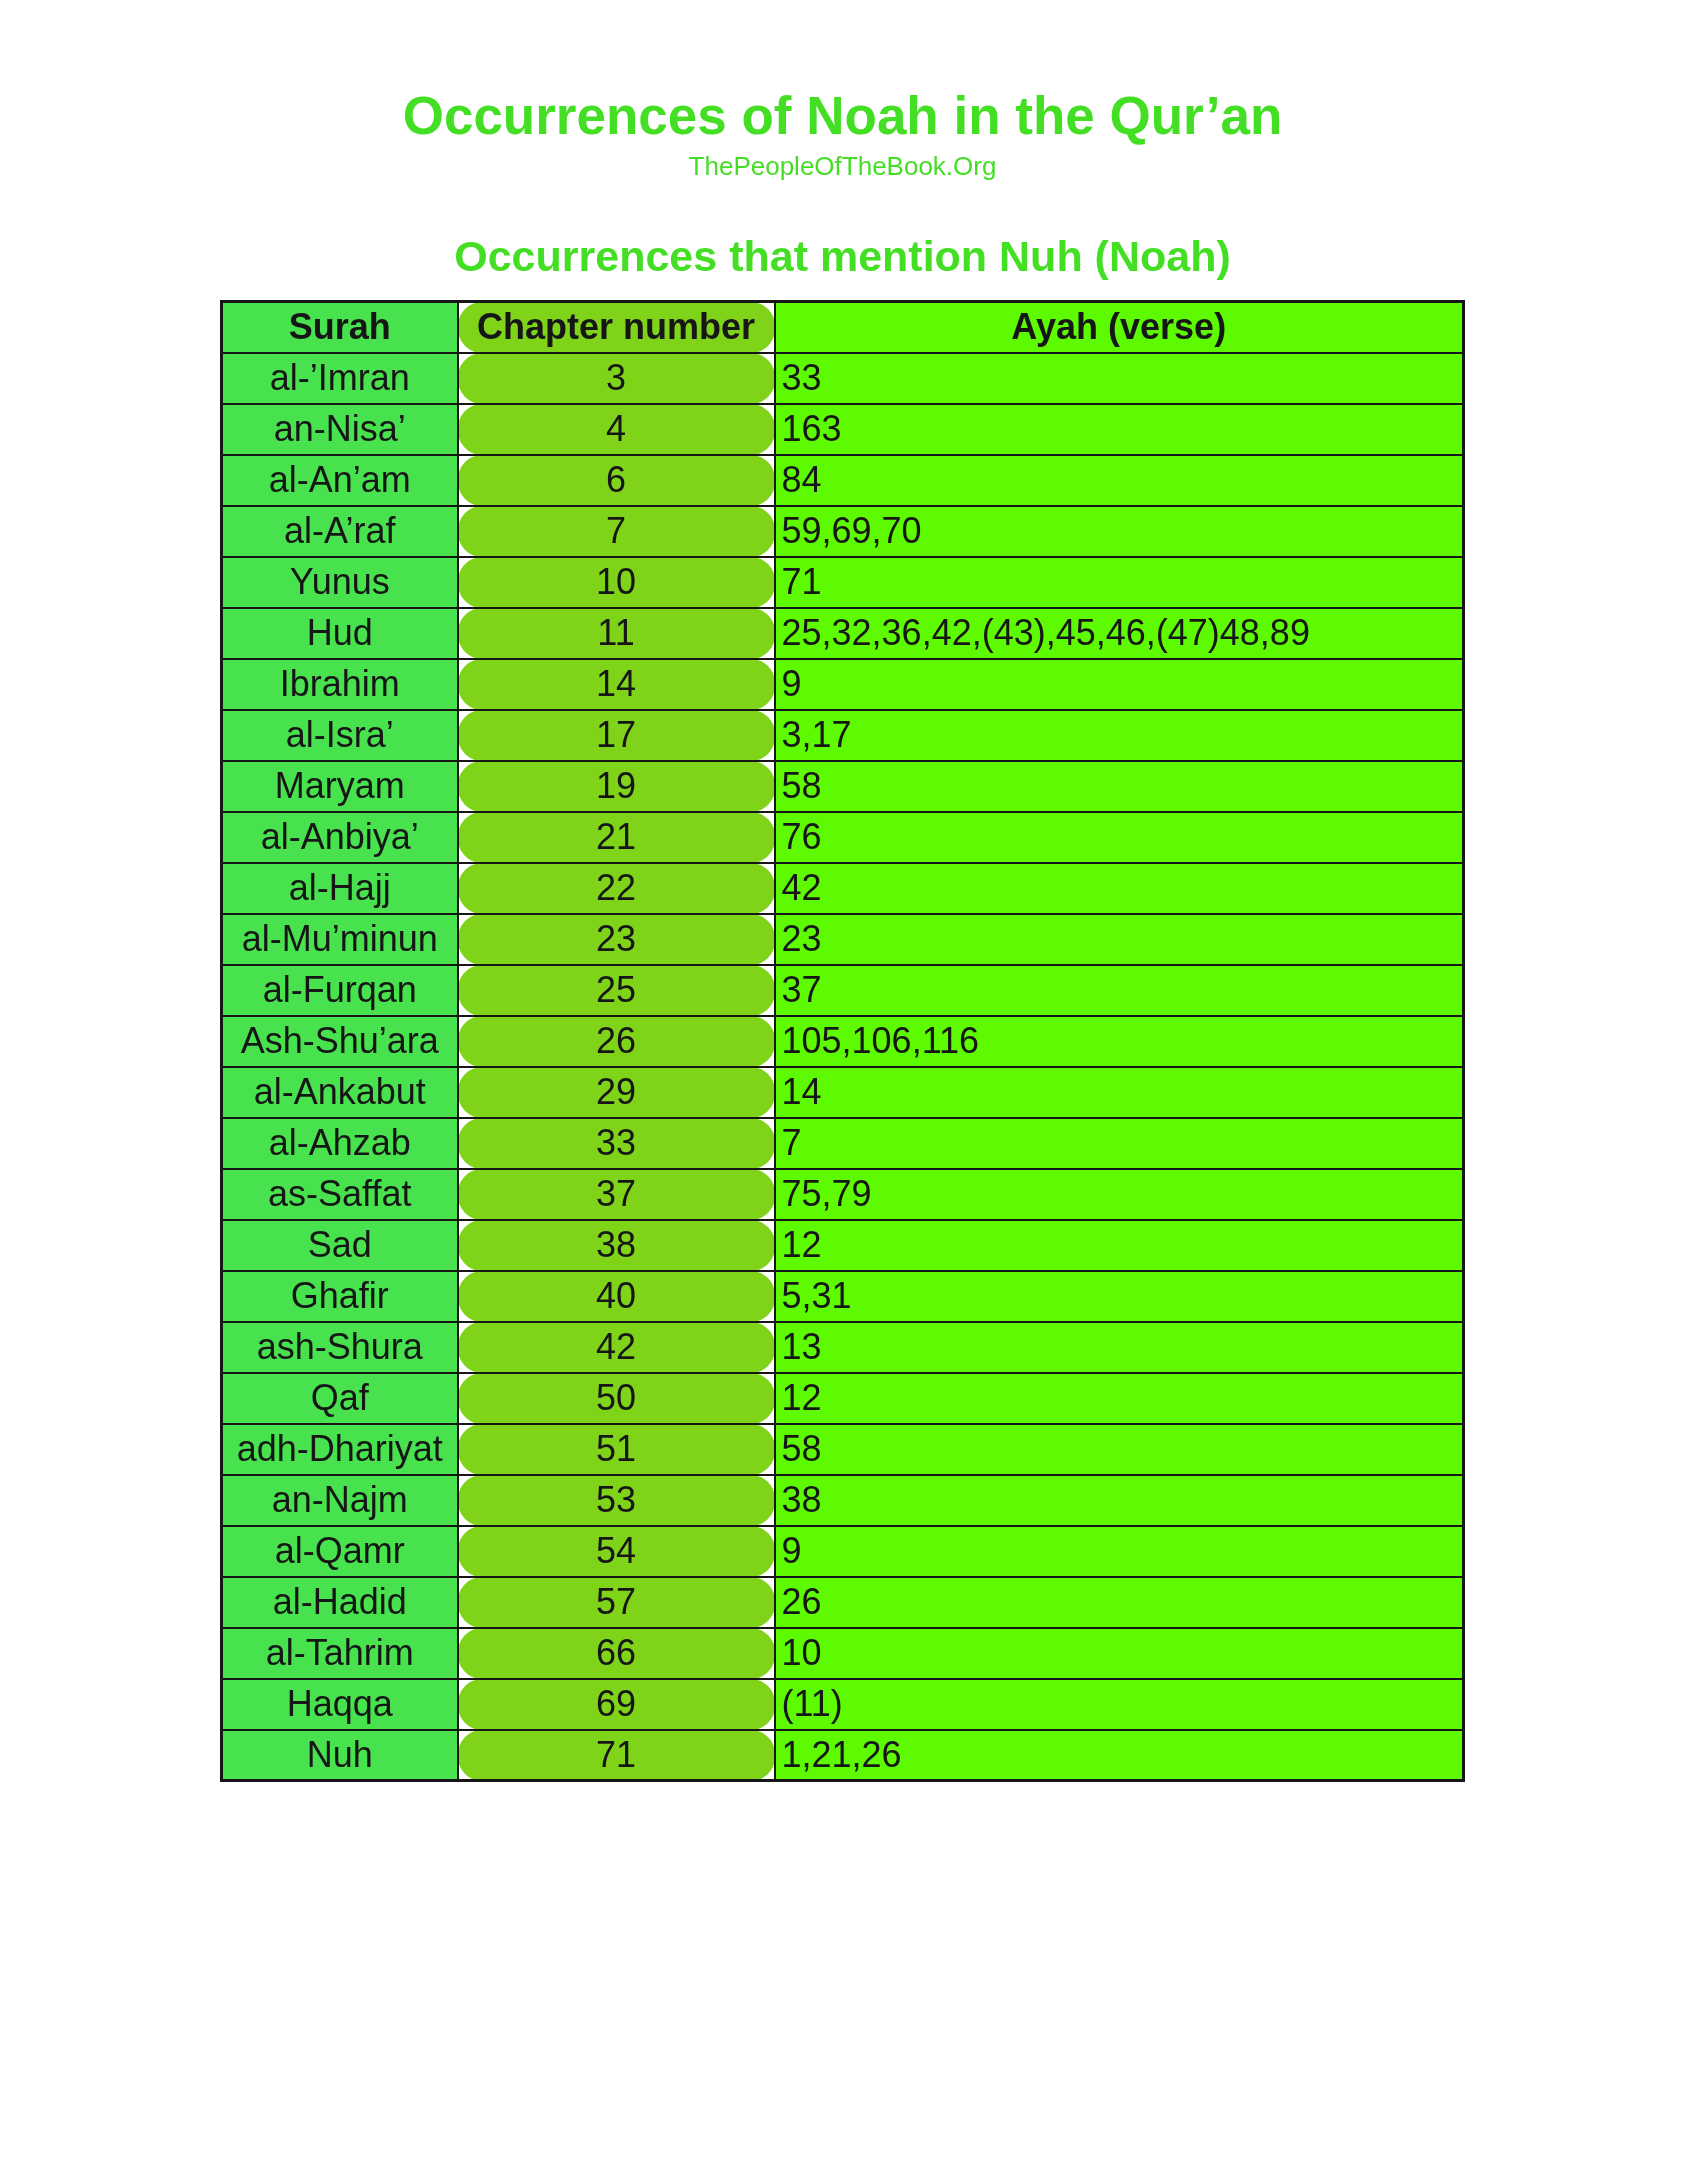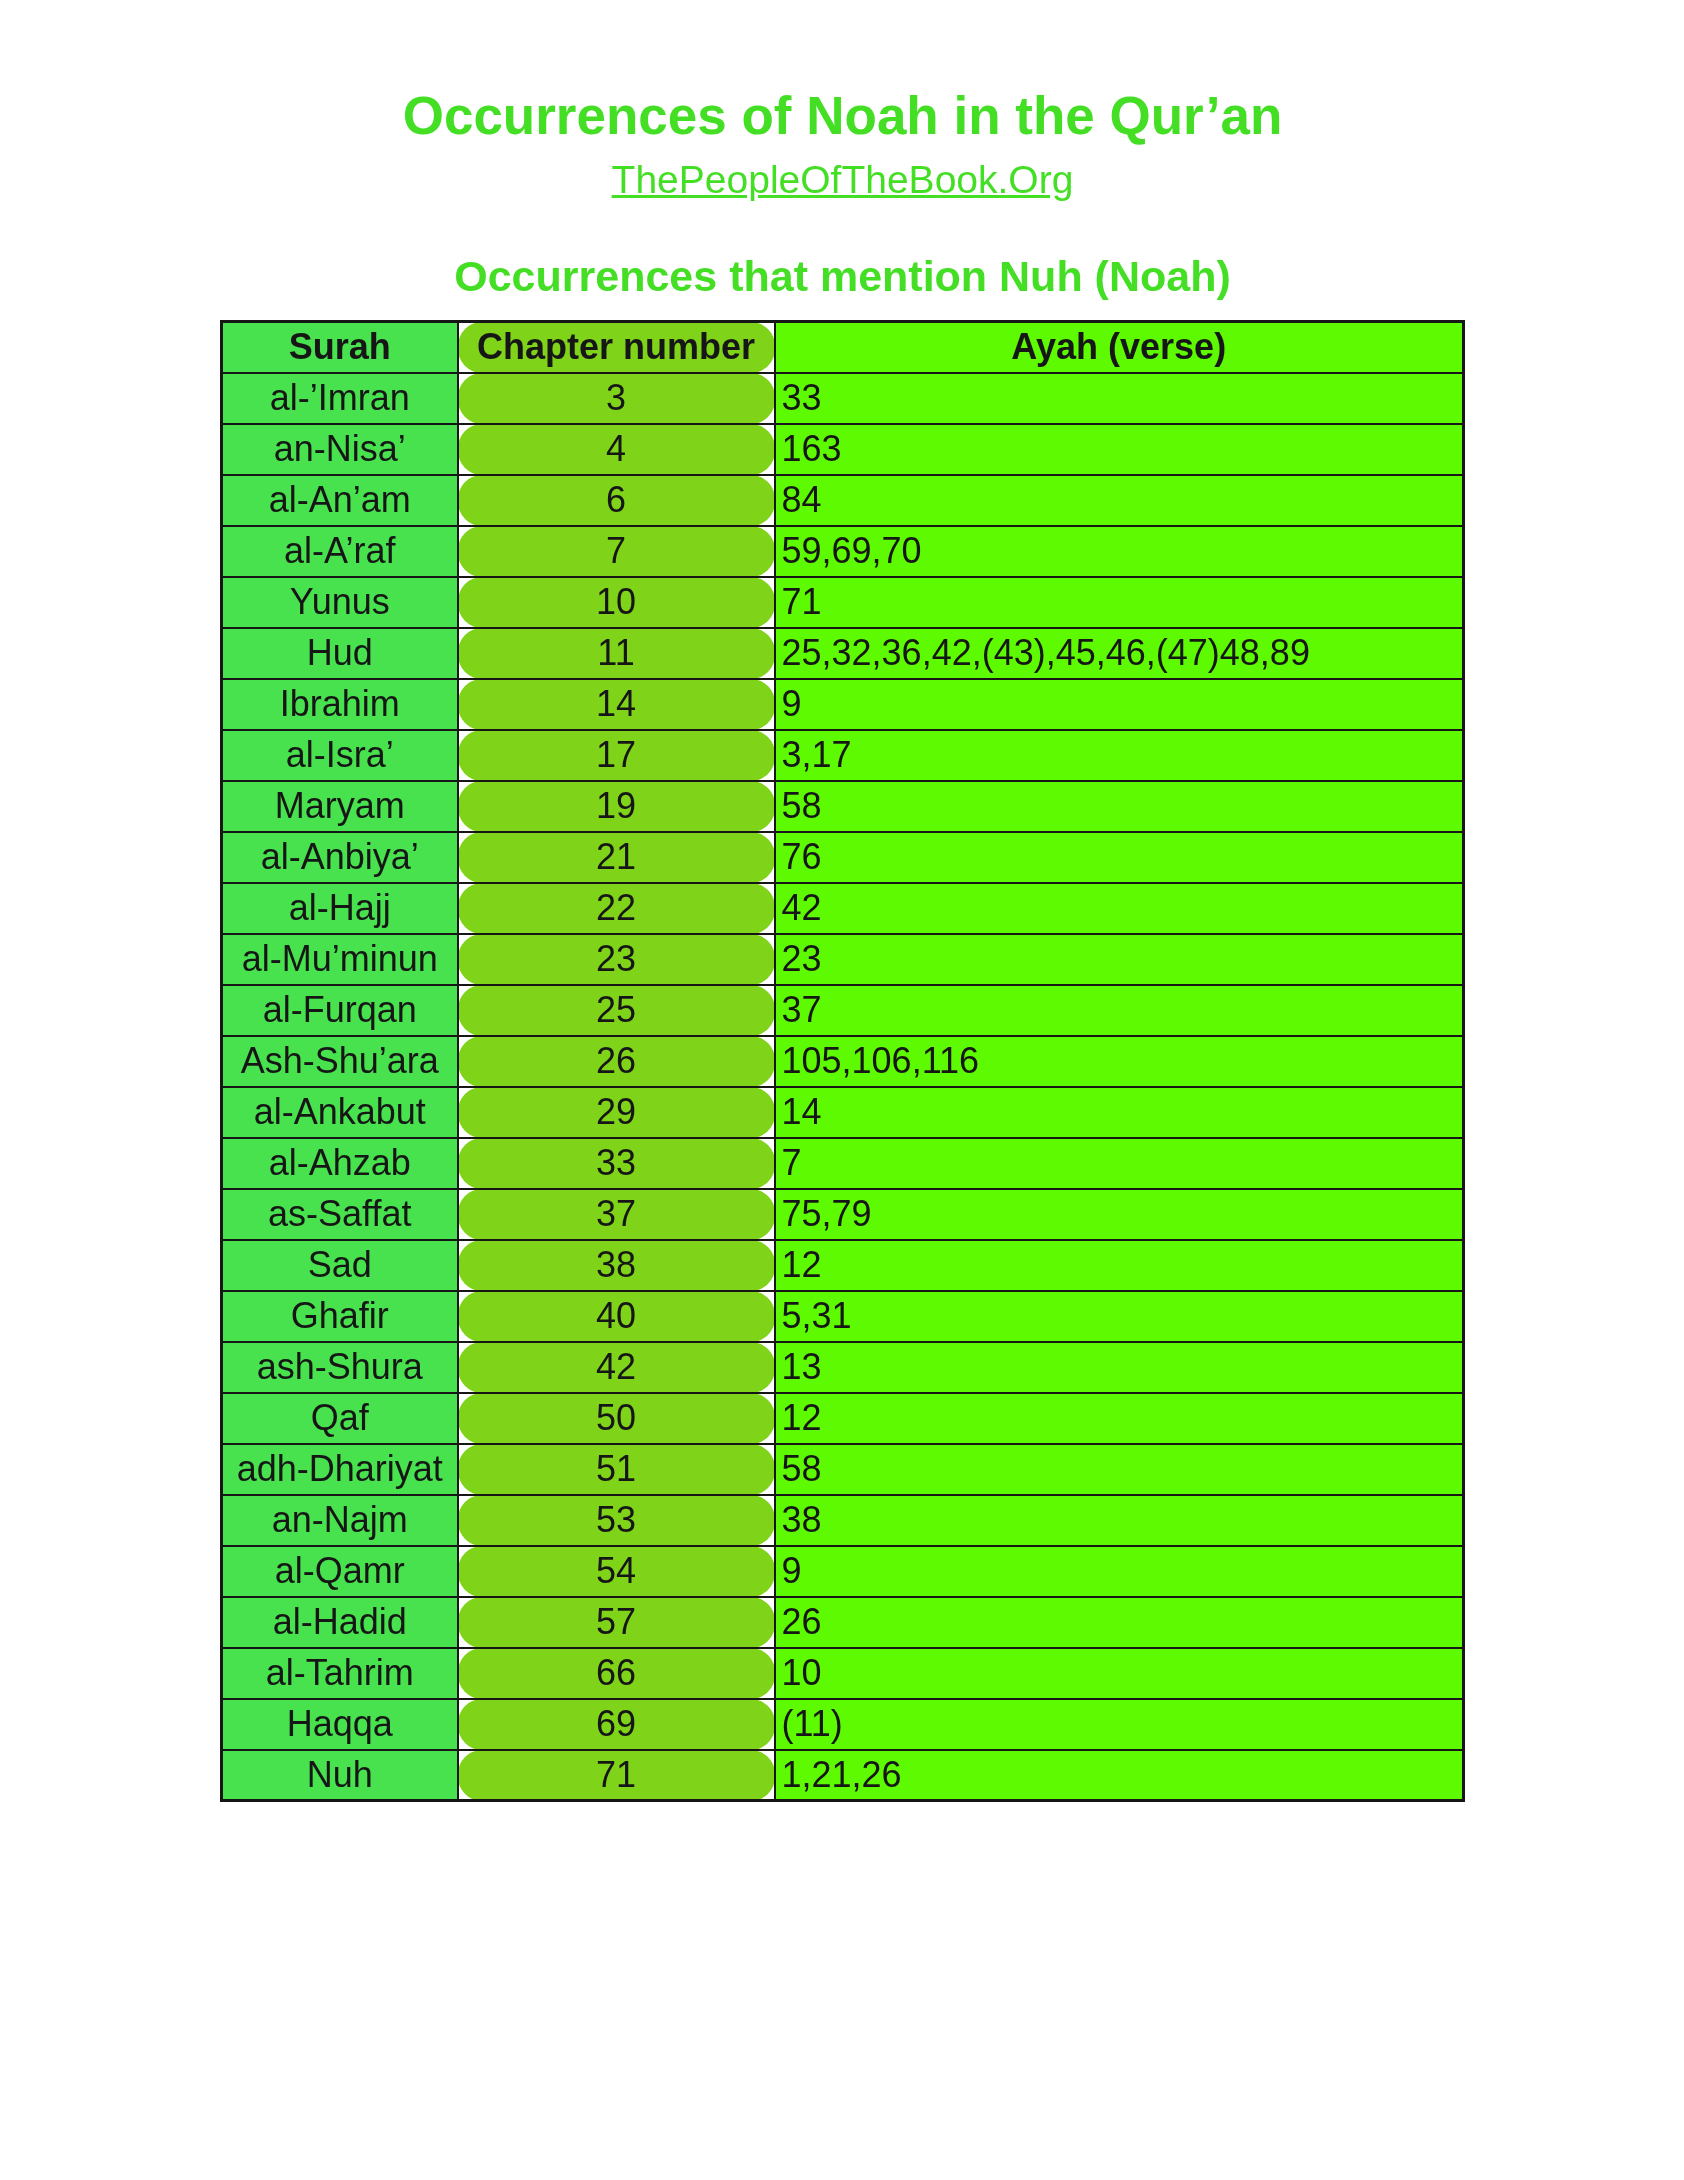--- a/index.html
+++ b/index.html
@@ -15,25 +15,24 @@
   .page-title {
     text-align: center;
     color: var(--accent, #44df25);
     font-size: 53px;
     font-weight: bold;
     line-height: 1.0;
   }
   .site-name {
     text-align: center;
     color: var(--accent, #44df25);
-    font-size: 39px;
+    font-size: 26px;
     font-weight: normal;
-    margin-top: 18px;
+    margin-top: 11px;
     line-height: 1.0;
-    text-decoration: underline;
   }
   .section-heading {
     text-align: center;
     color: var(--accent, #44df25);
     font-size: 43px;
     font-weight: bold;
     margin-top: 56px;
     line-height: 1.0;
   }
   table.occurrences {

